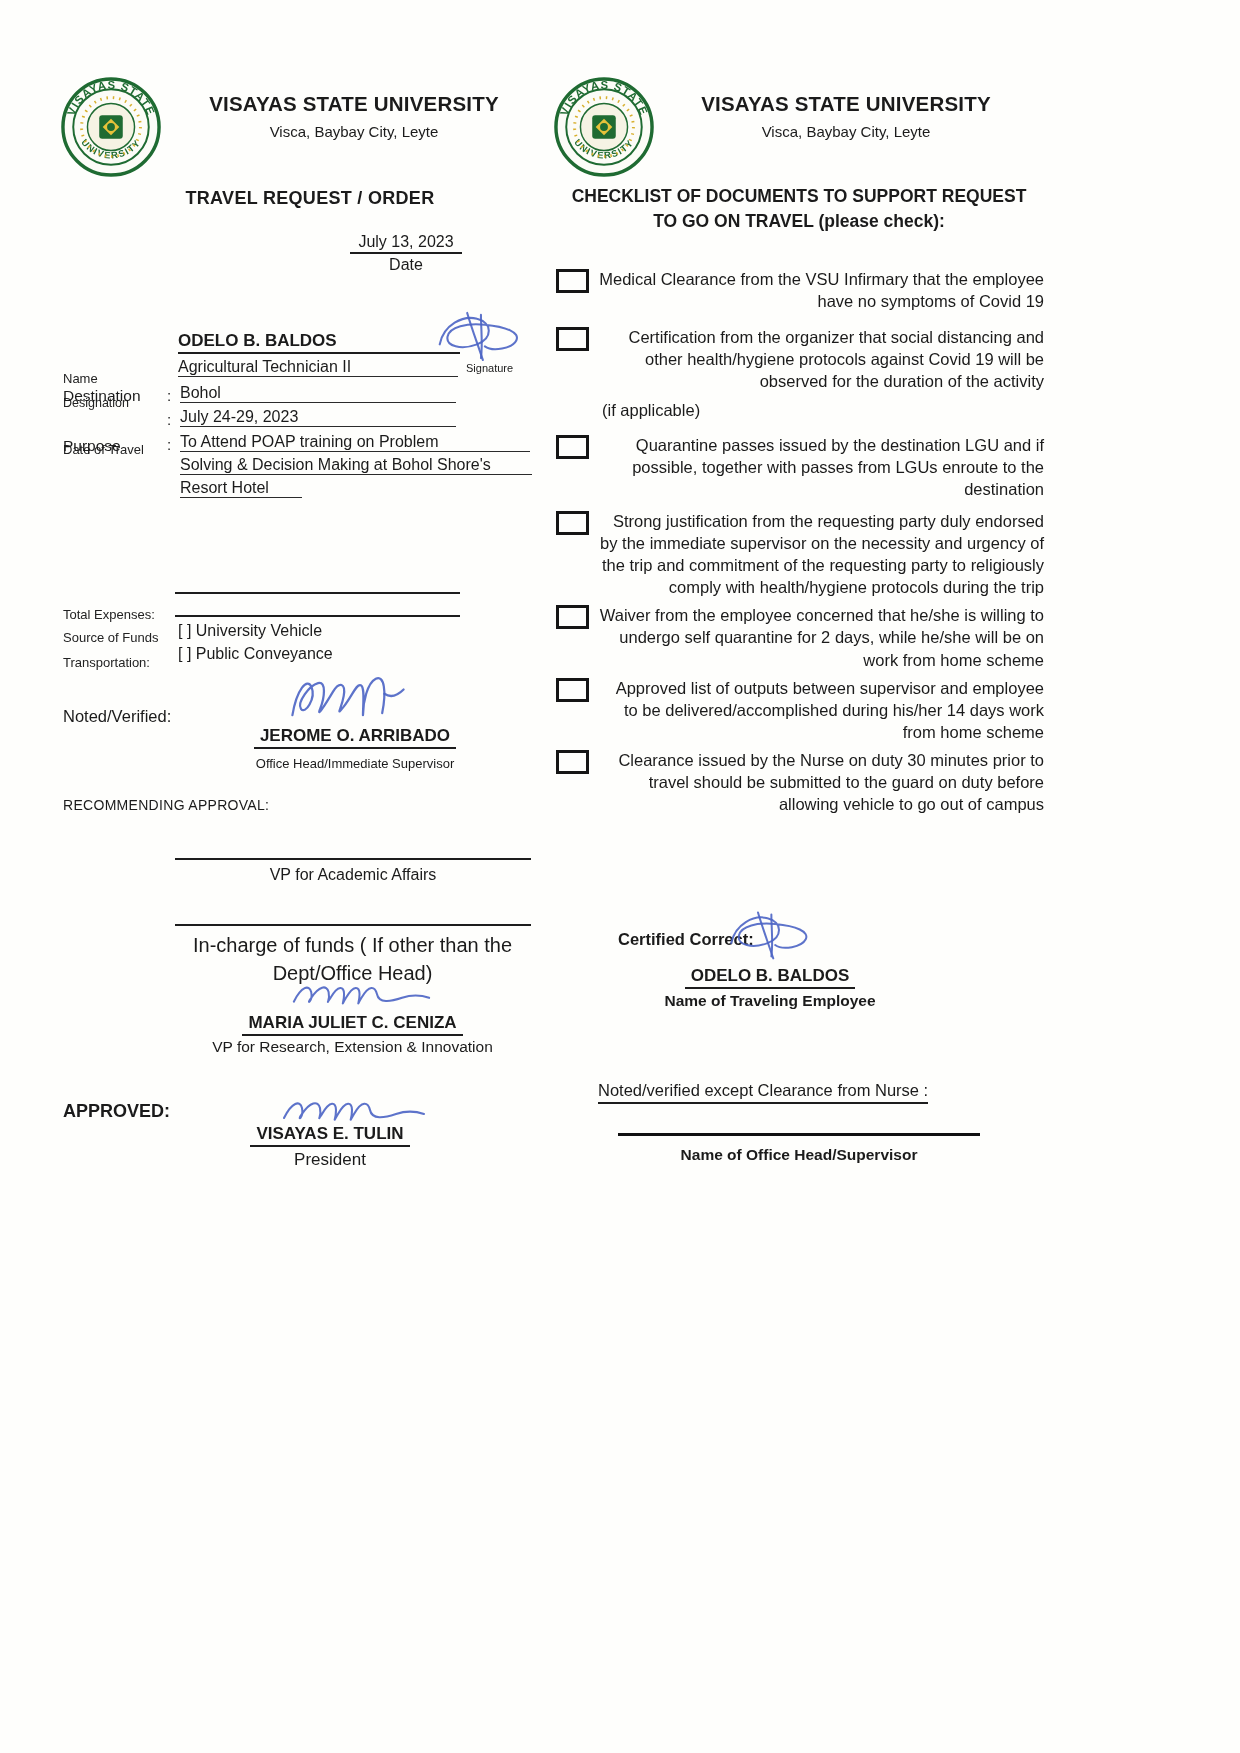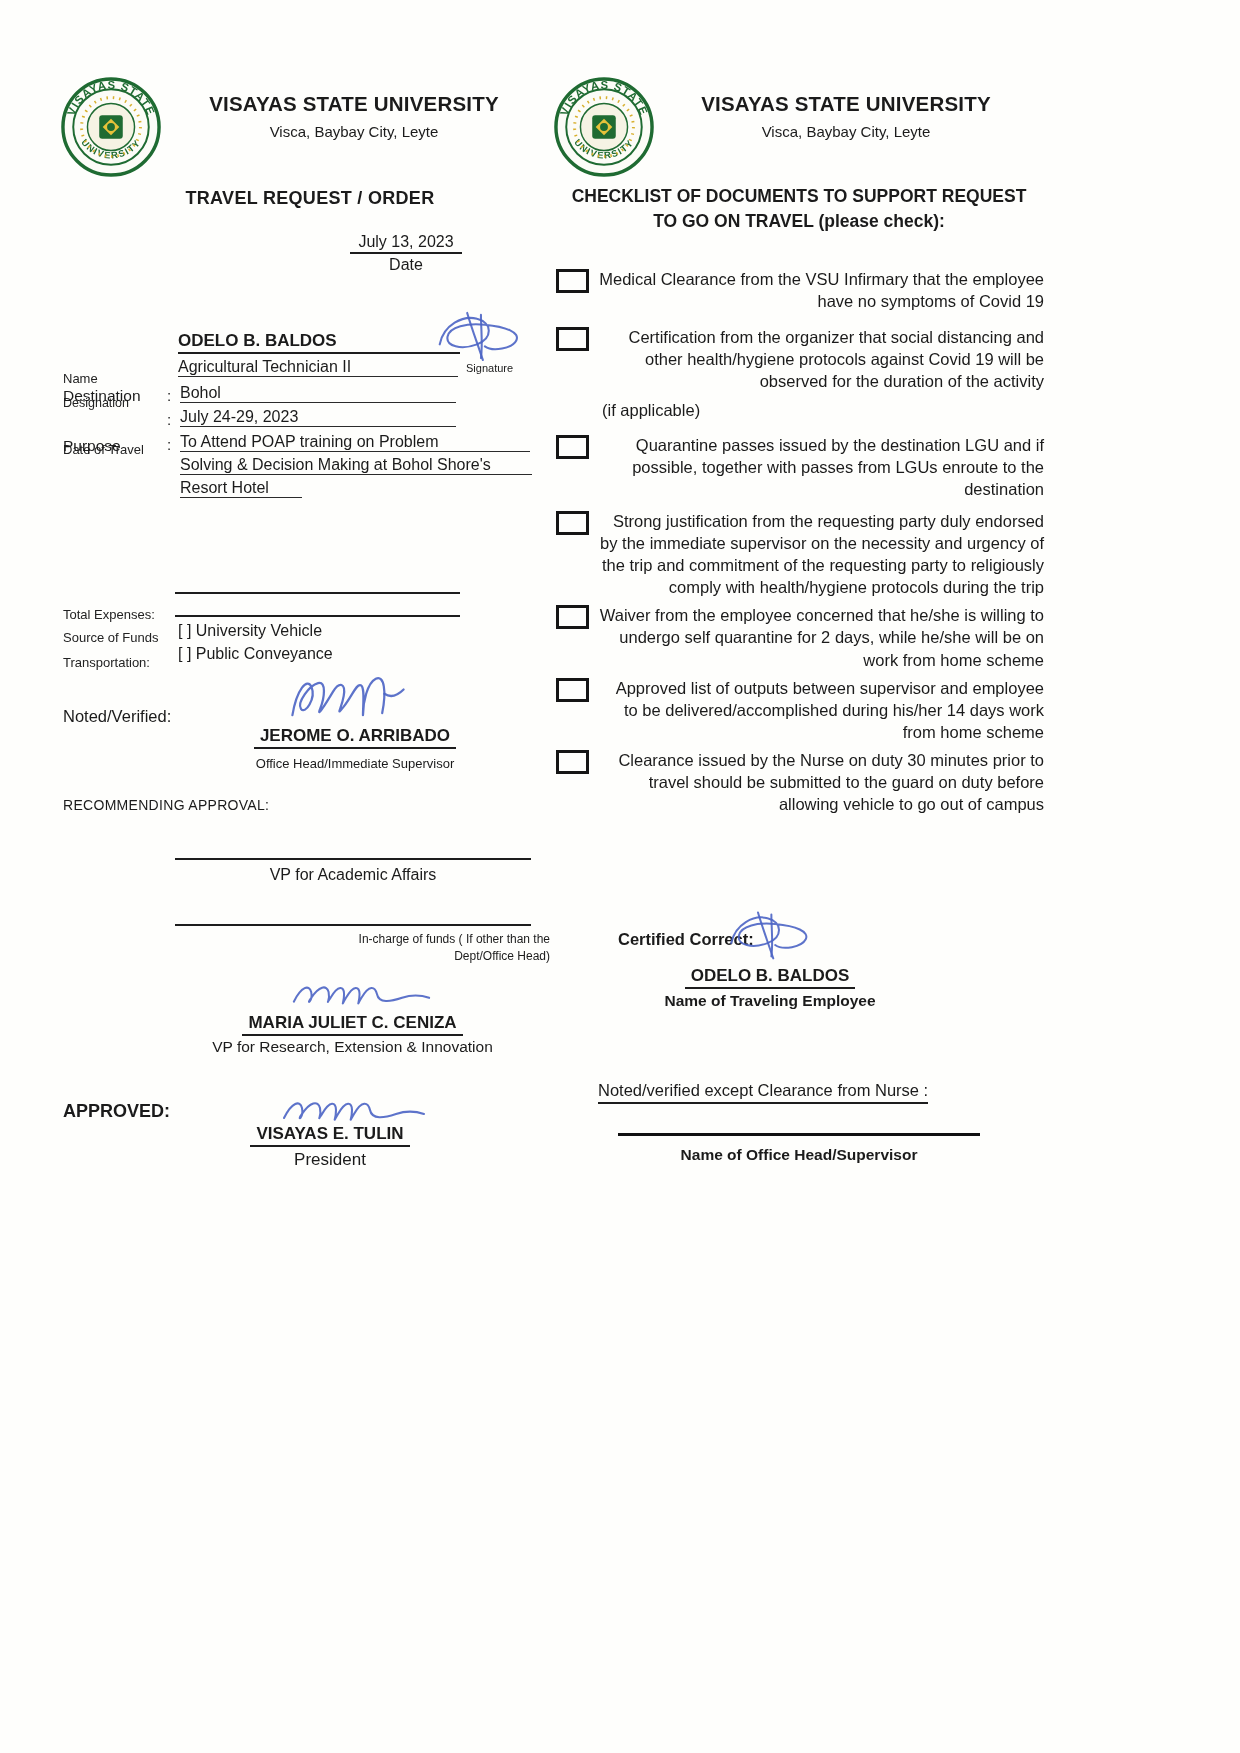--- a/index.html
+++ b/index.html
@@ -130,21 +130,21 @@
     <span class="b uline2" style="font-size:17px; display:inline-block; padding:0 6px 1px;">JEROME O. ARRIBADO</span>
   </div>
   <div class="abs center" style="left:175px; top:756px; width:360px; font-size:13px;">Office Head/Immediate Supervisor</div>
 
   <span class="abs" style="left:63px; top:797px; font-size:14px; letter-spacing:.3px;">RECOMMENDING APPROVAL:</span>
 
   <div class="abs blankline" style="left:175px; top:834px; width:356px; height:26px;"></div>
   <div class="abs center" style="left:175px; top:866px; width:356px; font-size:16px;">VP for Academic Affairs</div>
 
   <div class="abs blankline" style="left:175px; top:902px; width:356px; height:24px;"></div>
-  <div class="abs center" style="left:155px; top:931px; width:395px; font-size:12px; line-height:1.42;text-align:right;">
+  <div class="abs center" style="left:155px; top:931px; width:395px; font-size:20px; line-height:1.42;">
     <div>In-charge of  funds ( If other than the</div>
     <div>Dept/Office Head)</div>
   </div>
 
   <div class="abs sig" style="left:288px; top:972px;">
     <svg width="145" height="42" viewBox="0 0 150 42">
       <path d="M6 30 C14 14 22 12 24 20 C26 30 18 34 24 26 C32 14 40 12 42 20 C44 30 38 34 44 26 C52 12 58 14 58 22 C58 32 54 36 60 26 C68 12 74 14 74 22 C74 32 70 36 76 26 C84 12 90 14 92 22 C94 32 106 30 118 26 C130 22 140 24 146 26"></path>
     </svg>
   </div>
   <div class="abs center" style="left:155px; top:1013px; width:395px;">

